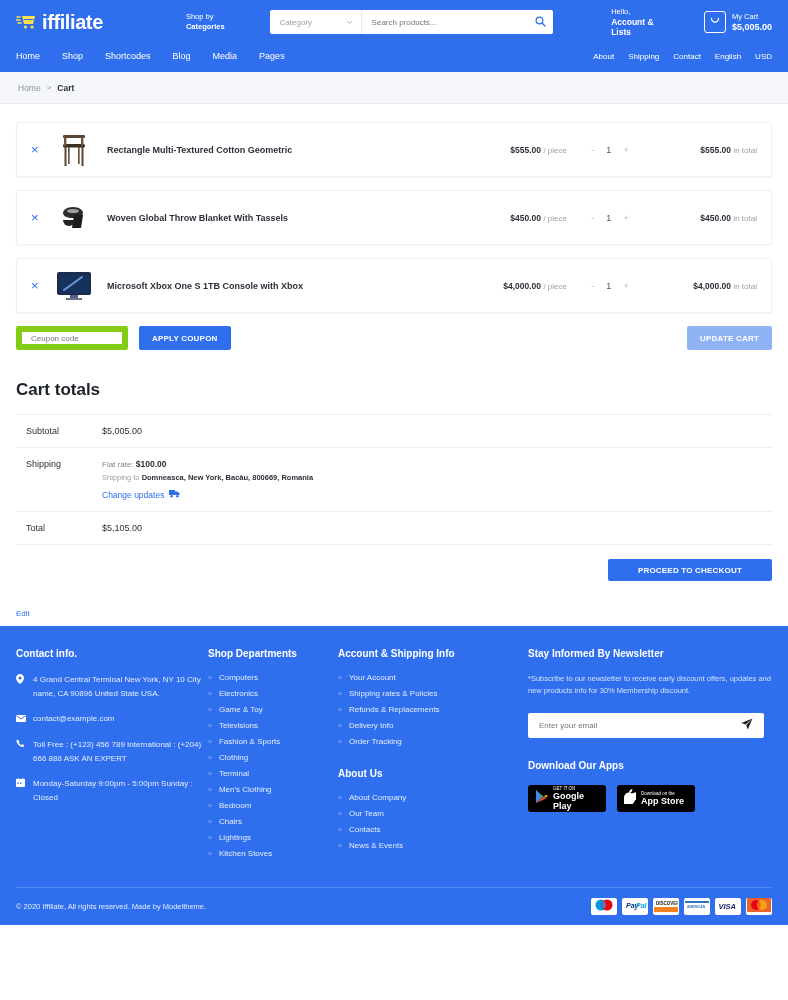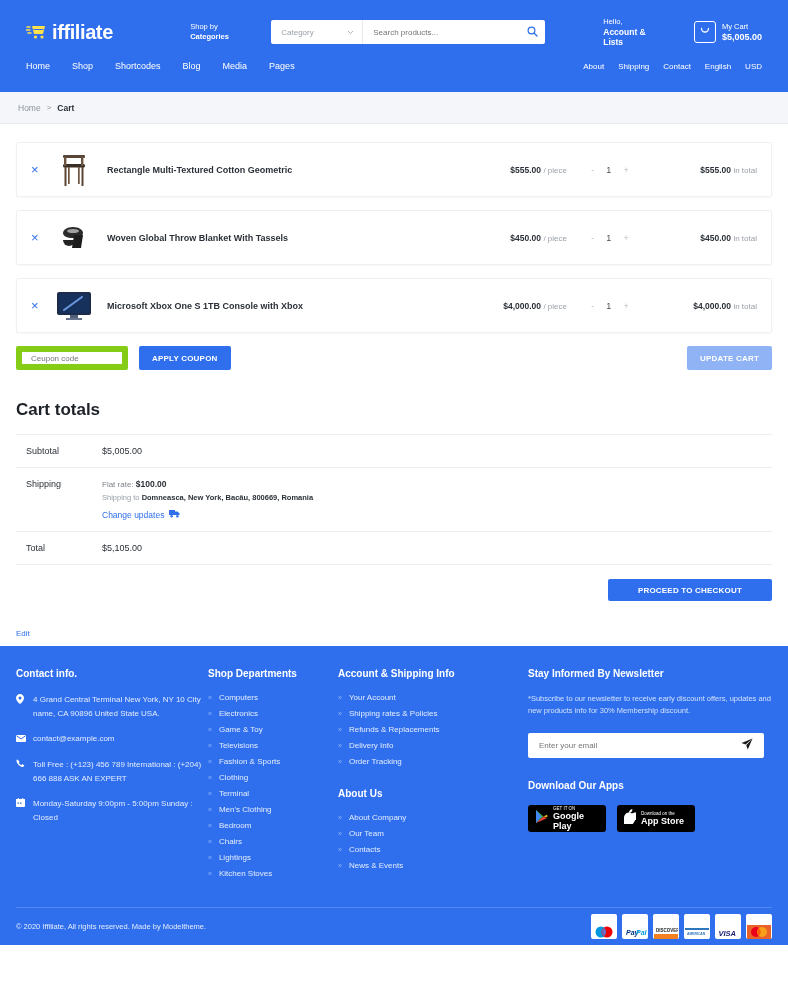--- a/index.html
+++ b/index.html
@@ -6,21 +6,21 @@
   html, body {
     width: 788px;
     height: 1000px;
     font-family: "Liberation Sans", sans-serif;
     background: #ffffff;
     overflow: hidden;
   }
   .page { width: 788px; height: 1000px; position: relative; background: #fff; }
 
   
-  .header { background: #2f6fed; width: 100%; padding: 12px; }
+  .header { background: #2f6fed; width: 100%; padding: 2px; }
   .header-top {
     display: flex; align-items: center; height: 40px; padding: 0 14px;
   }
   .logo { display: flex; align-items: center; gap: 4px; width: 175px; }
   .logo-cart { width: 22px; height: 16px; position: relative; flex: 0 0 auto; }
   .logo-text {
     color: #ffffff; font-size: 20px; font-weight: bold; letter-spacing: -0.4px;
     line-height: 1;
   }
   .shop-by {
@@ -204,22 +204,22 @@
   .appbtn .t1 { color: #fff; font-size: 4.5px; line-height: 5px; }
   .appbtn .t2 { color: #fff; font-size: 9px; font-weight: bold; line-height: 10px; }
 
   .fbottom {
     border-top: 1px solid #5189f1; margin-top: 22px; height: 38px;
     display: flex; align-items: center; justify-content: space-between;
   }
   .copy { color: #e3ecfd; font-size: 7.5px; }
   .pays { display: flex; gap: 5px; }
   .pay {
-    width: 26px; height: 25px; background: #fff; border-radius: 2px;
-    display: flex; align-items: flex-end; justify-content: center;
+    width: 26px; height: 17px; background: #fff; border-radius: 2px;
+    display: flex; align-items: flex-start; justify-content: center;
     font-size: 5px; font-weight: bold; overflow: hidden;
   }
 </style>
 </head>
 <body>
 
 <div class="page">
 
   <div class="header">
     <div class="header-top">

